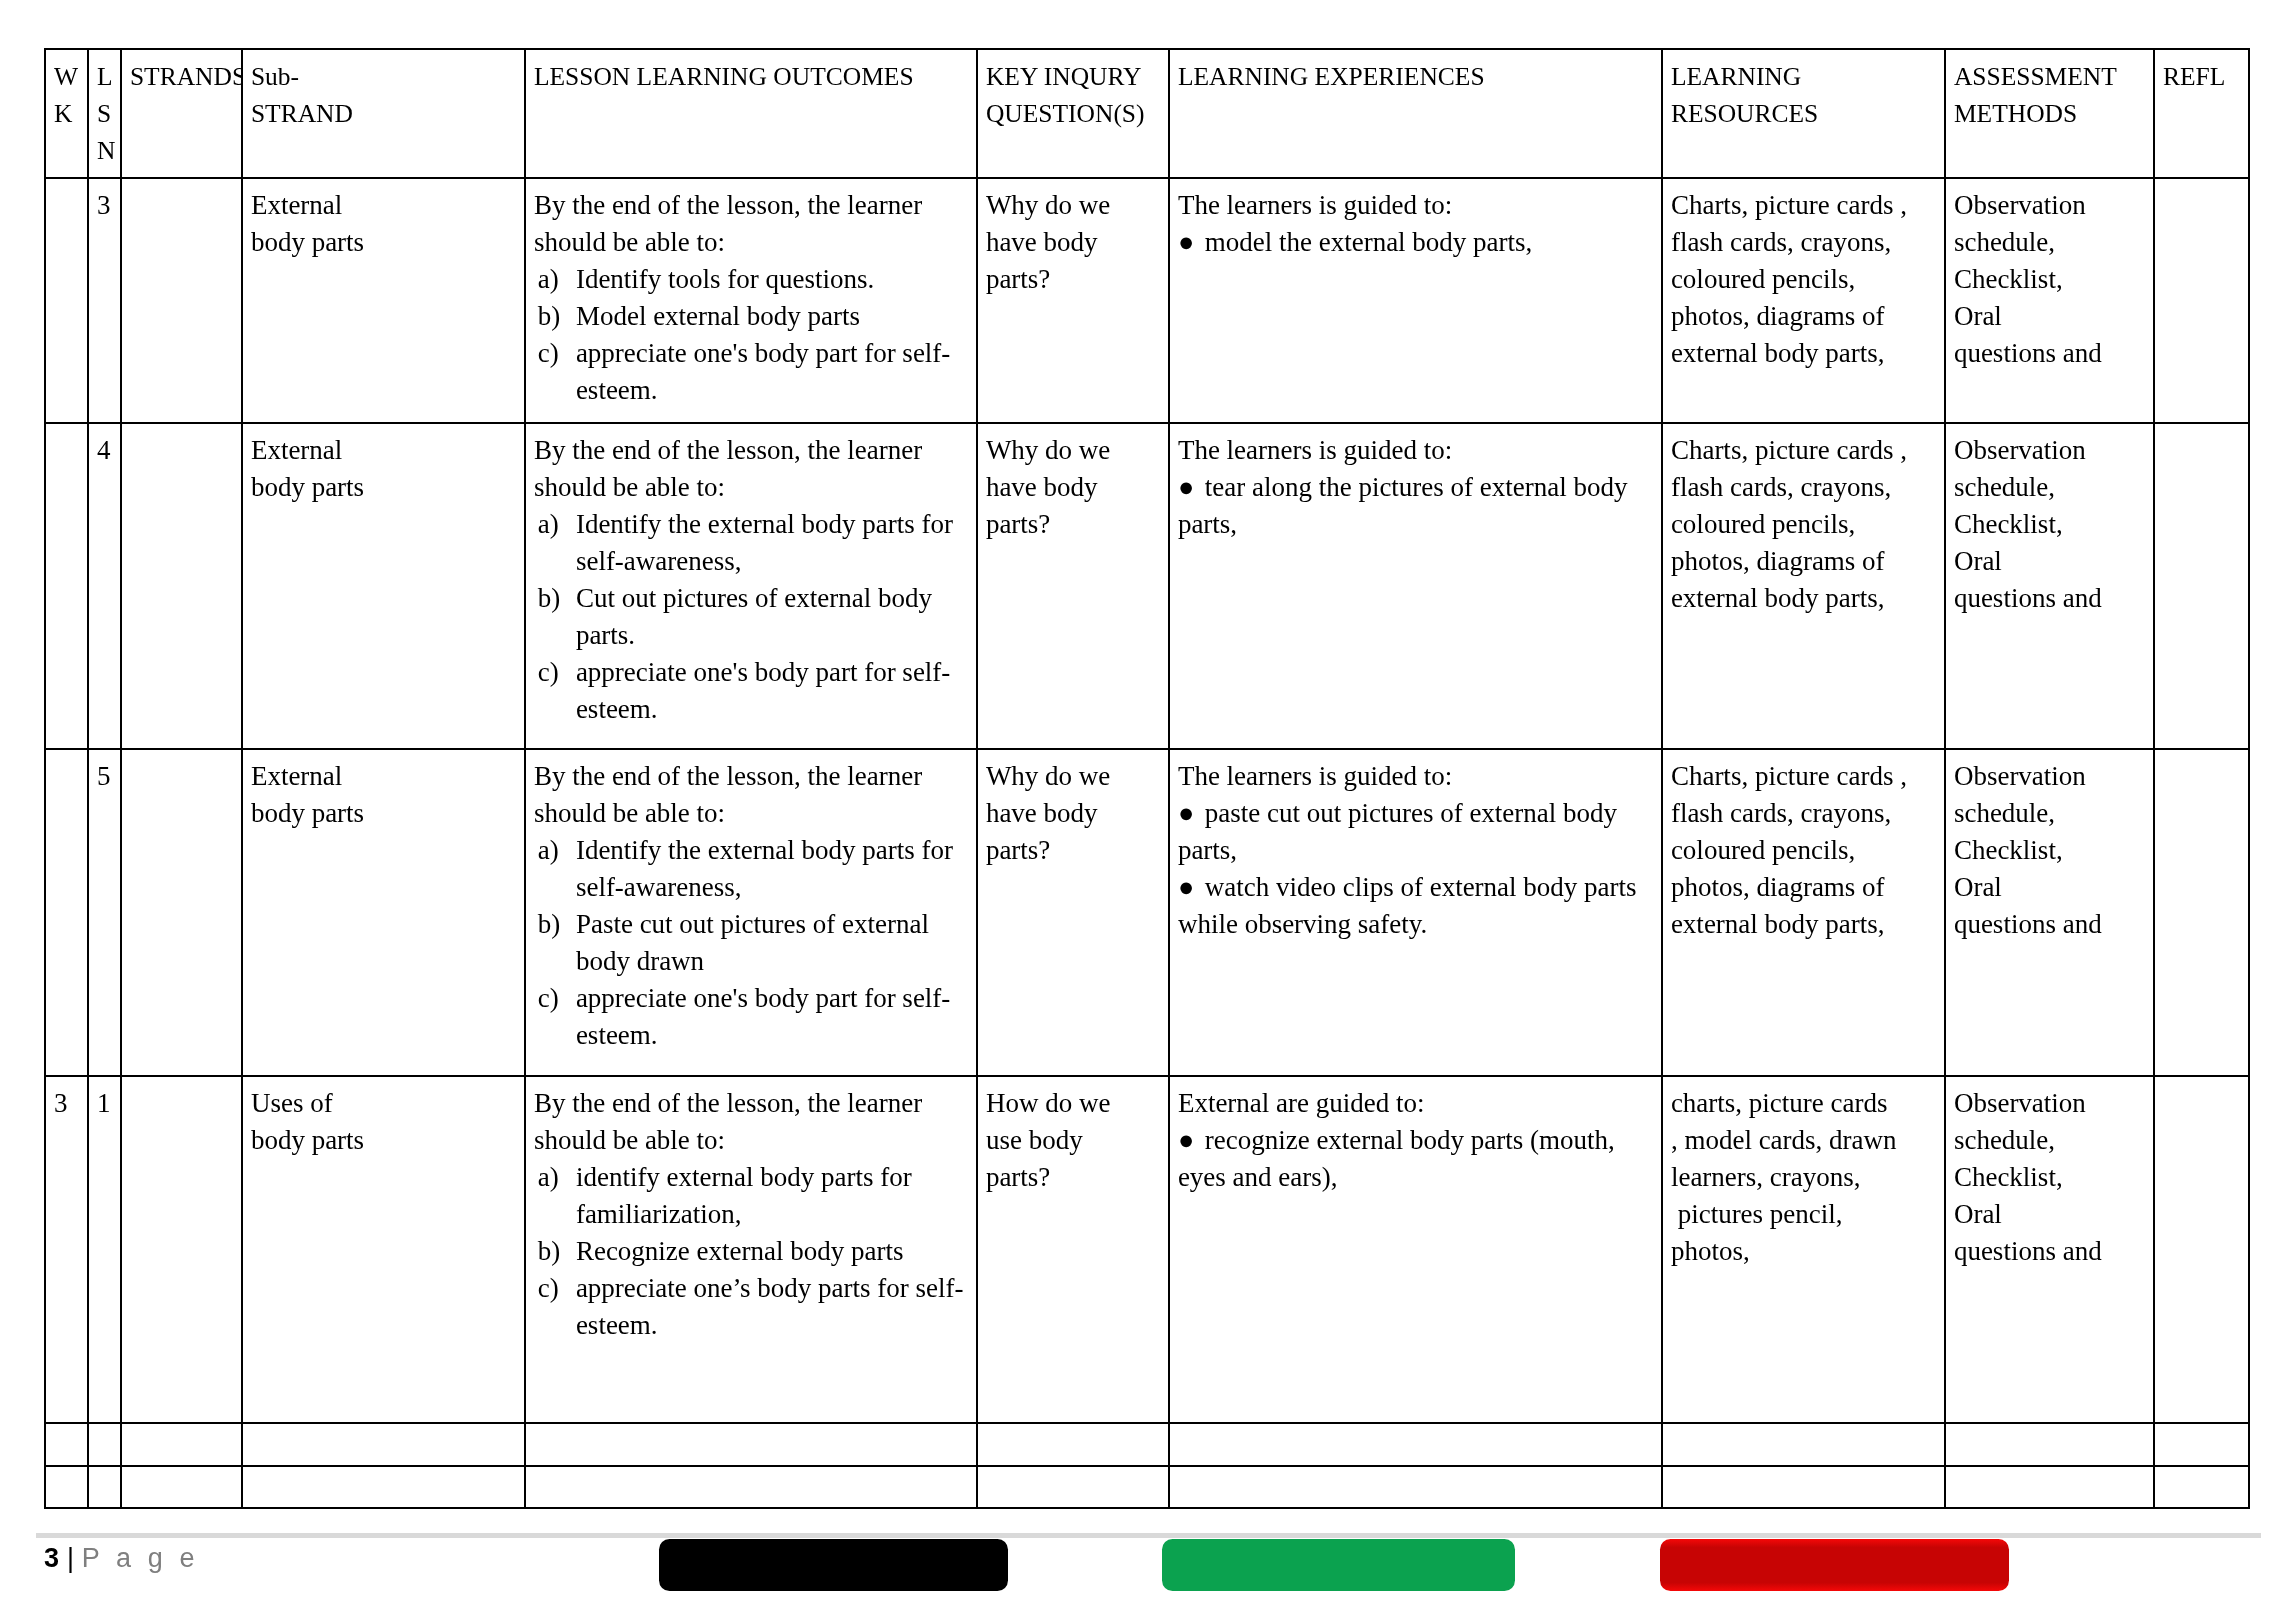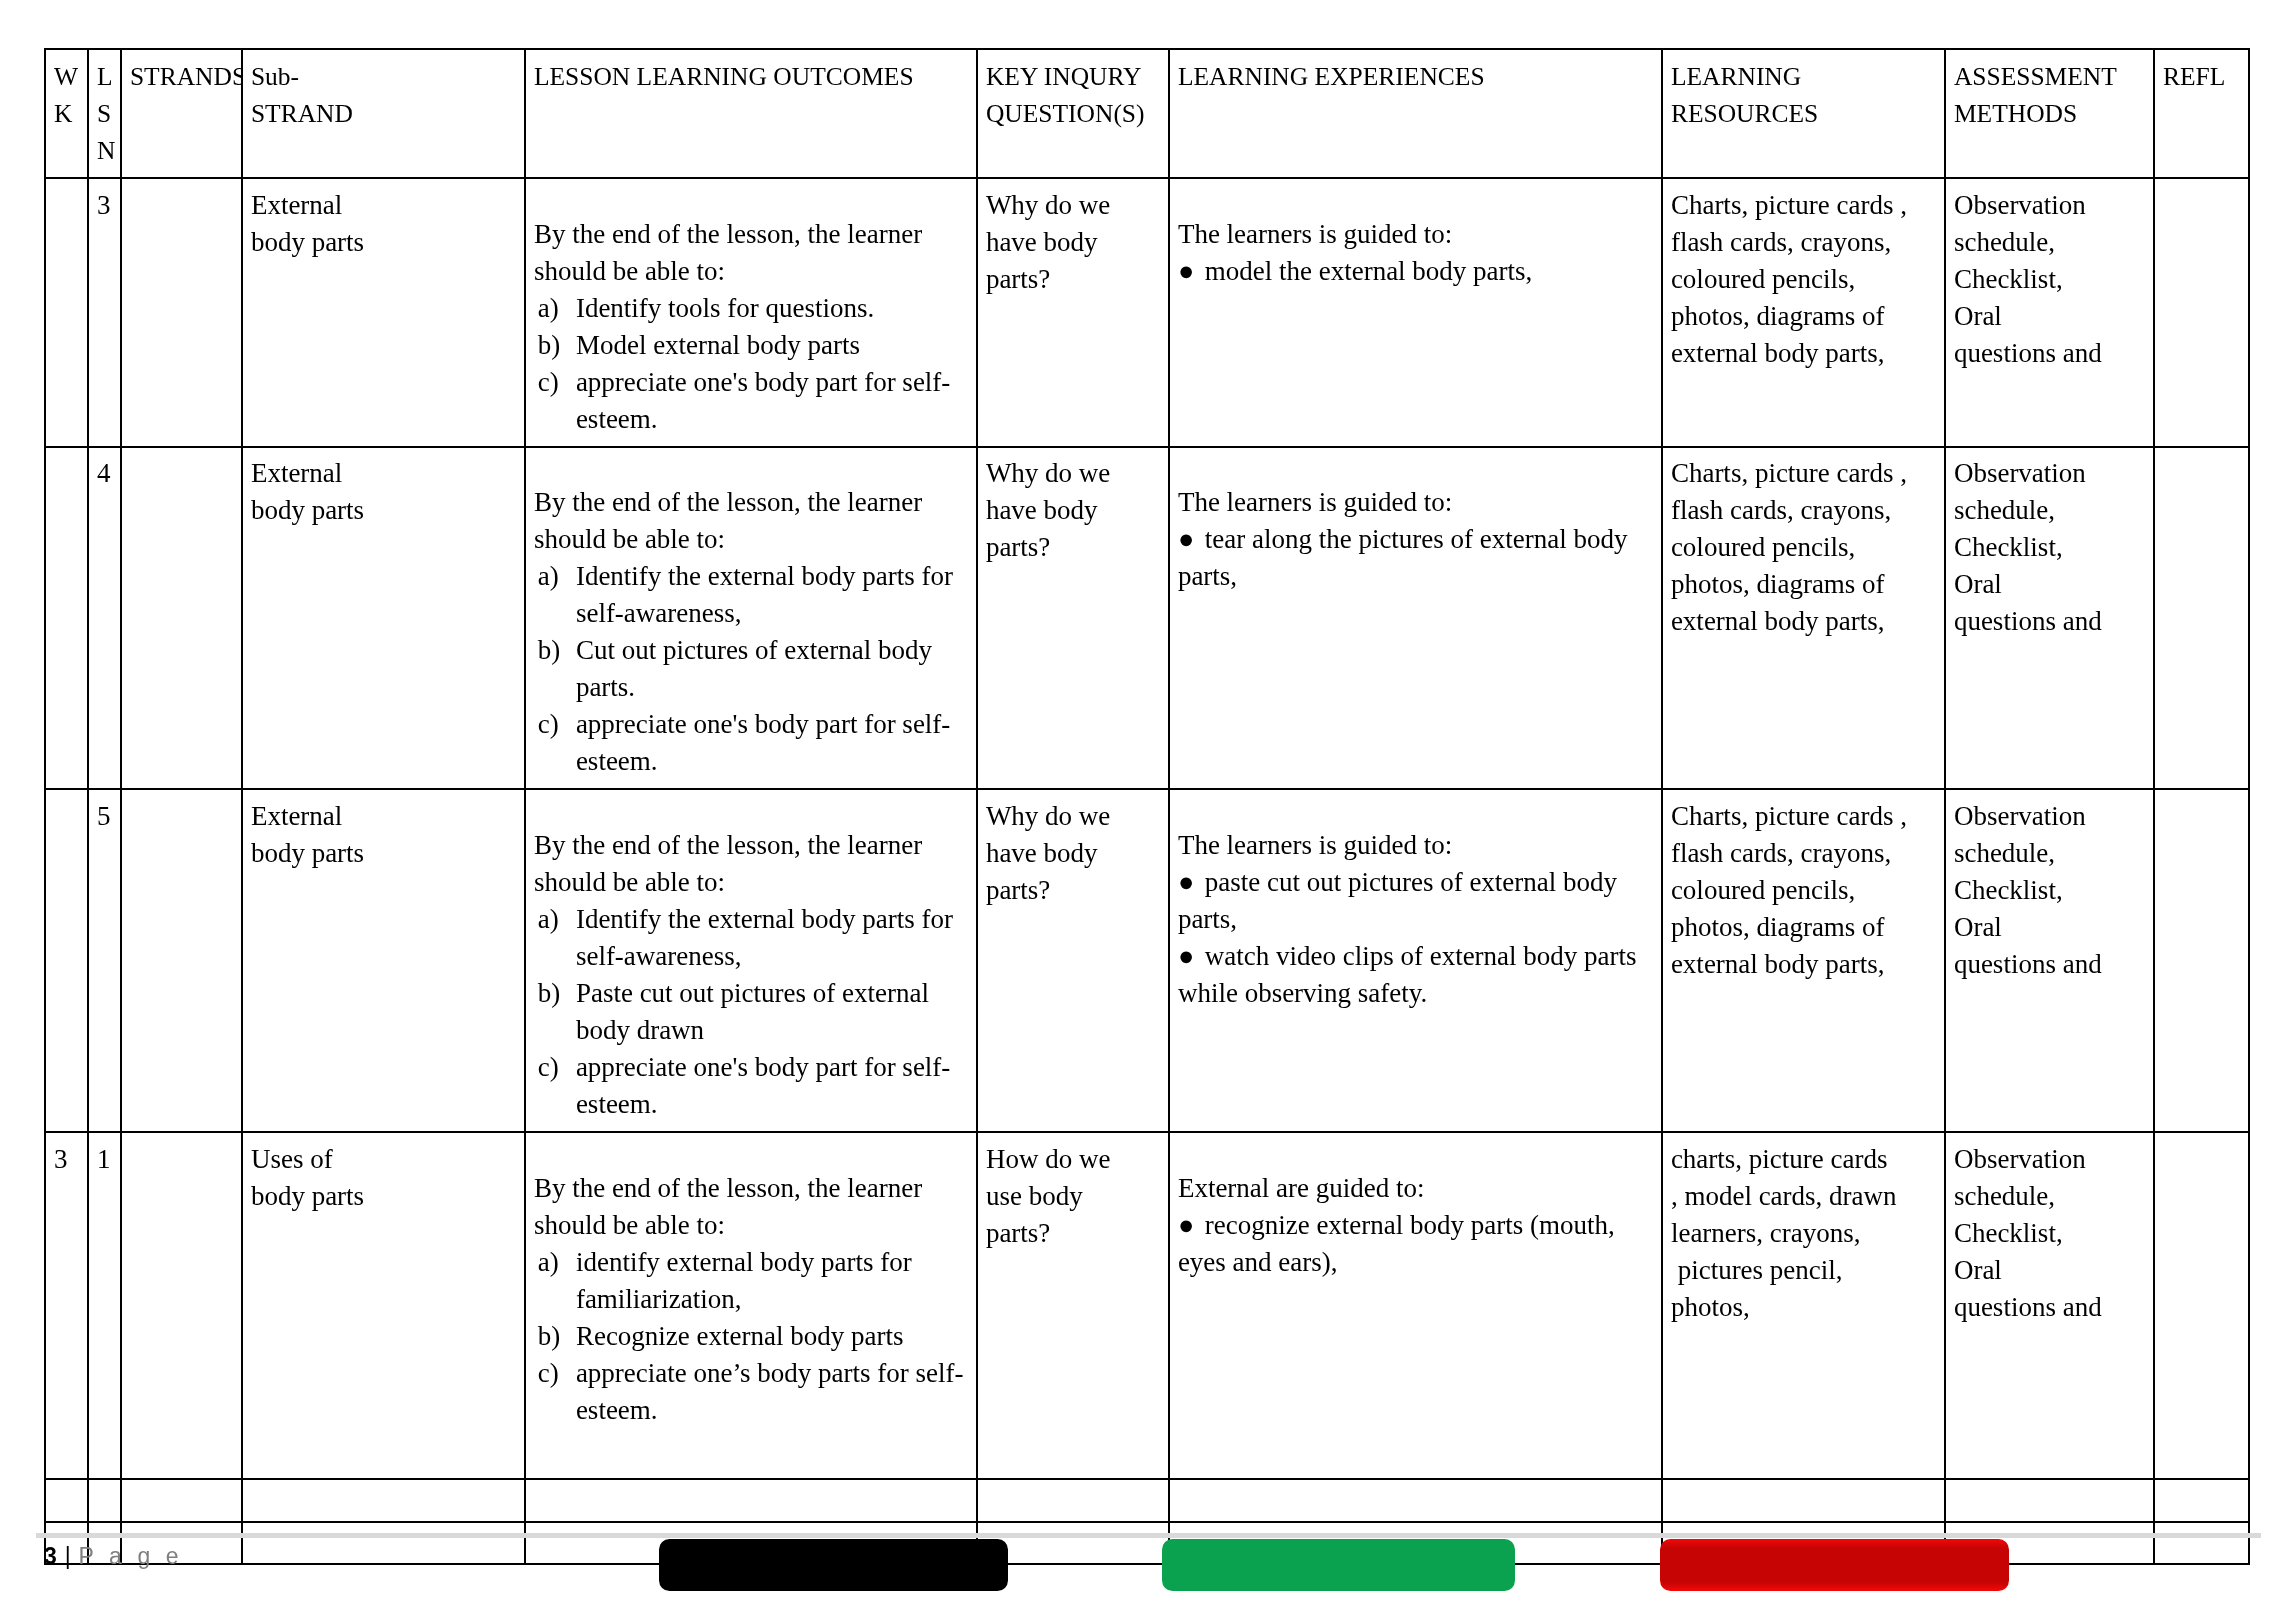--- a/index.html
+++ b/index.html
@@ -13,30 +13,30 @@
   }
   table.sched th, table.sched td {
     border:2px solid #000; vertical-align:top; text-align:left;
     padding:7.9px 7.9px; font-weight:normal; overflow:hidden;
   }
   table.sched th { font-size:25.5px; line-height:37px; }
   table.sched td { font-size:27px; line-height:37px; }
   td.c-wk, td.c-lsn, th.c-wk, th.c-lsn { padding-left:3.9px; padding-right:3.9px; text-align:center; }
   th.c-wk, th.c-lsn { text-align:left; padding-left:9.2px; }
   .line { white-space:pre-wrap; }
-  .intro { margin-bottom:0;margin-top:29px; }
+  .intro { margin-bottom:0; }
   .oitem { position:relative; padding-left:42px; }
   .oitem .mk { position:absolute; left:3.9px; top:0; }
   td.c-le { padding-right:31px; }
   .bitem .bmk { margin-right:10.5px; }
   
   .sep { position:absolute; left:36px; top:1533px; width:2225px; height:4.6px; background:#d9d9d9; }
   .pageline {
     position:absolute; left:44px; top:1543px;
-    font-family:"Liberation Sans", sans-serif; font-size:23px; color:#000;
+    font-family:"Liberation Sans", sans-serif; font-size:27px; color:#000;
   }
   .pageline .n { font-weight:bold; }
   .pageline .d { font-weight:normal; padding:0 7.9px; }
   .pageline .w { color:#7f7f7f; letter-spacing:4.6px; }
   .bar { position:absolute; top:1539px; height:52px; border-radius:10.5px; }
   .bar-black { left:659px; width:349px; background:#000000; }
   .bar-green { left:1162px; width:353px; background:#0ba24f; }
   .bar-red   { left:1660px; width:349px;
                background:linear-gradient(180deg,#f50808 0%,#c70404 16%,#c70404 84%,#f50808 100%); }
 </style>

